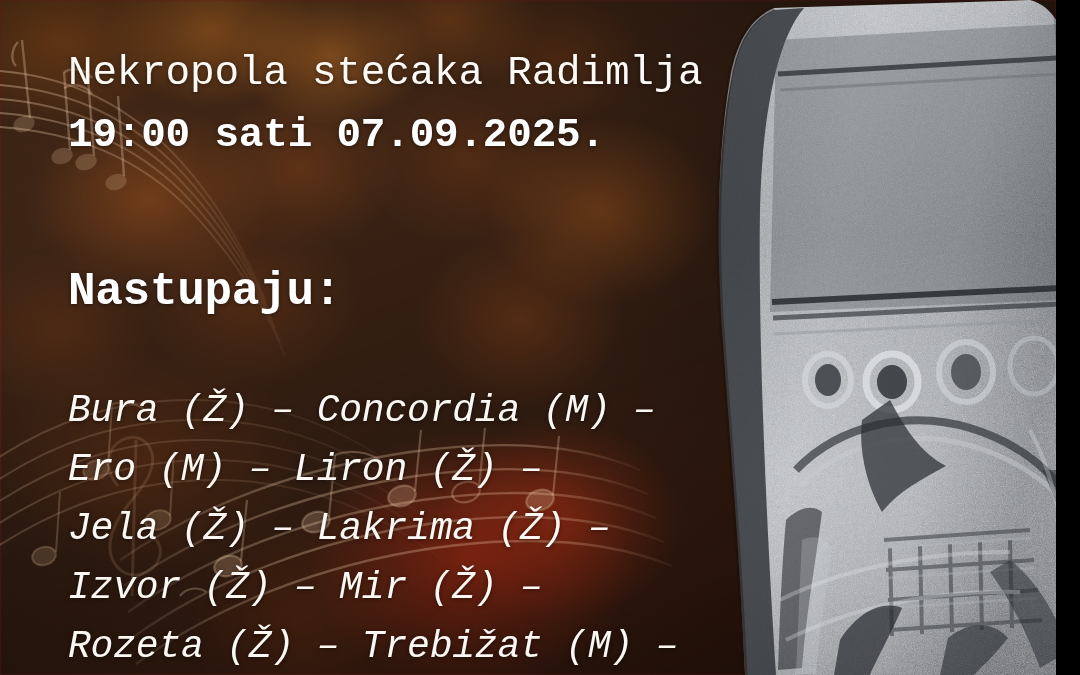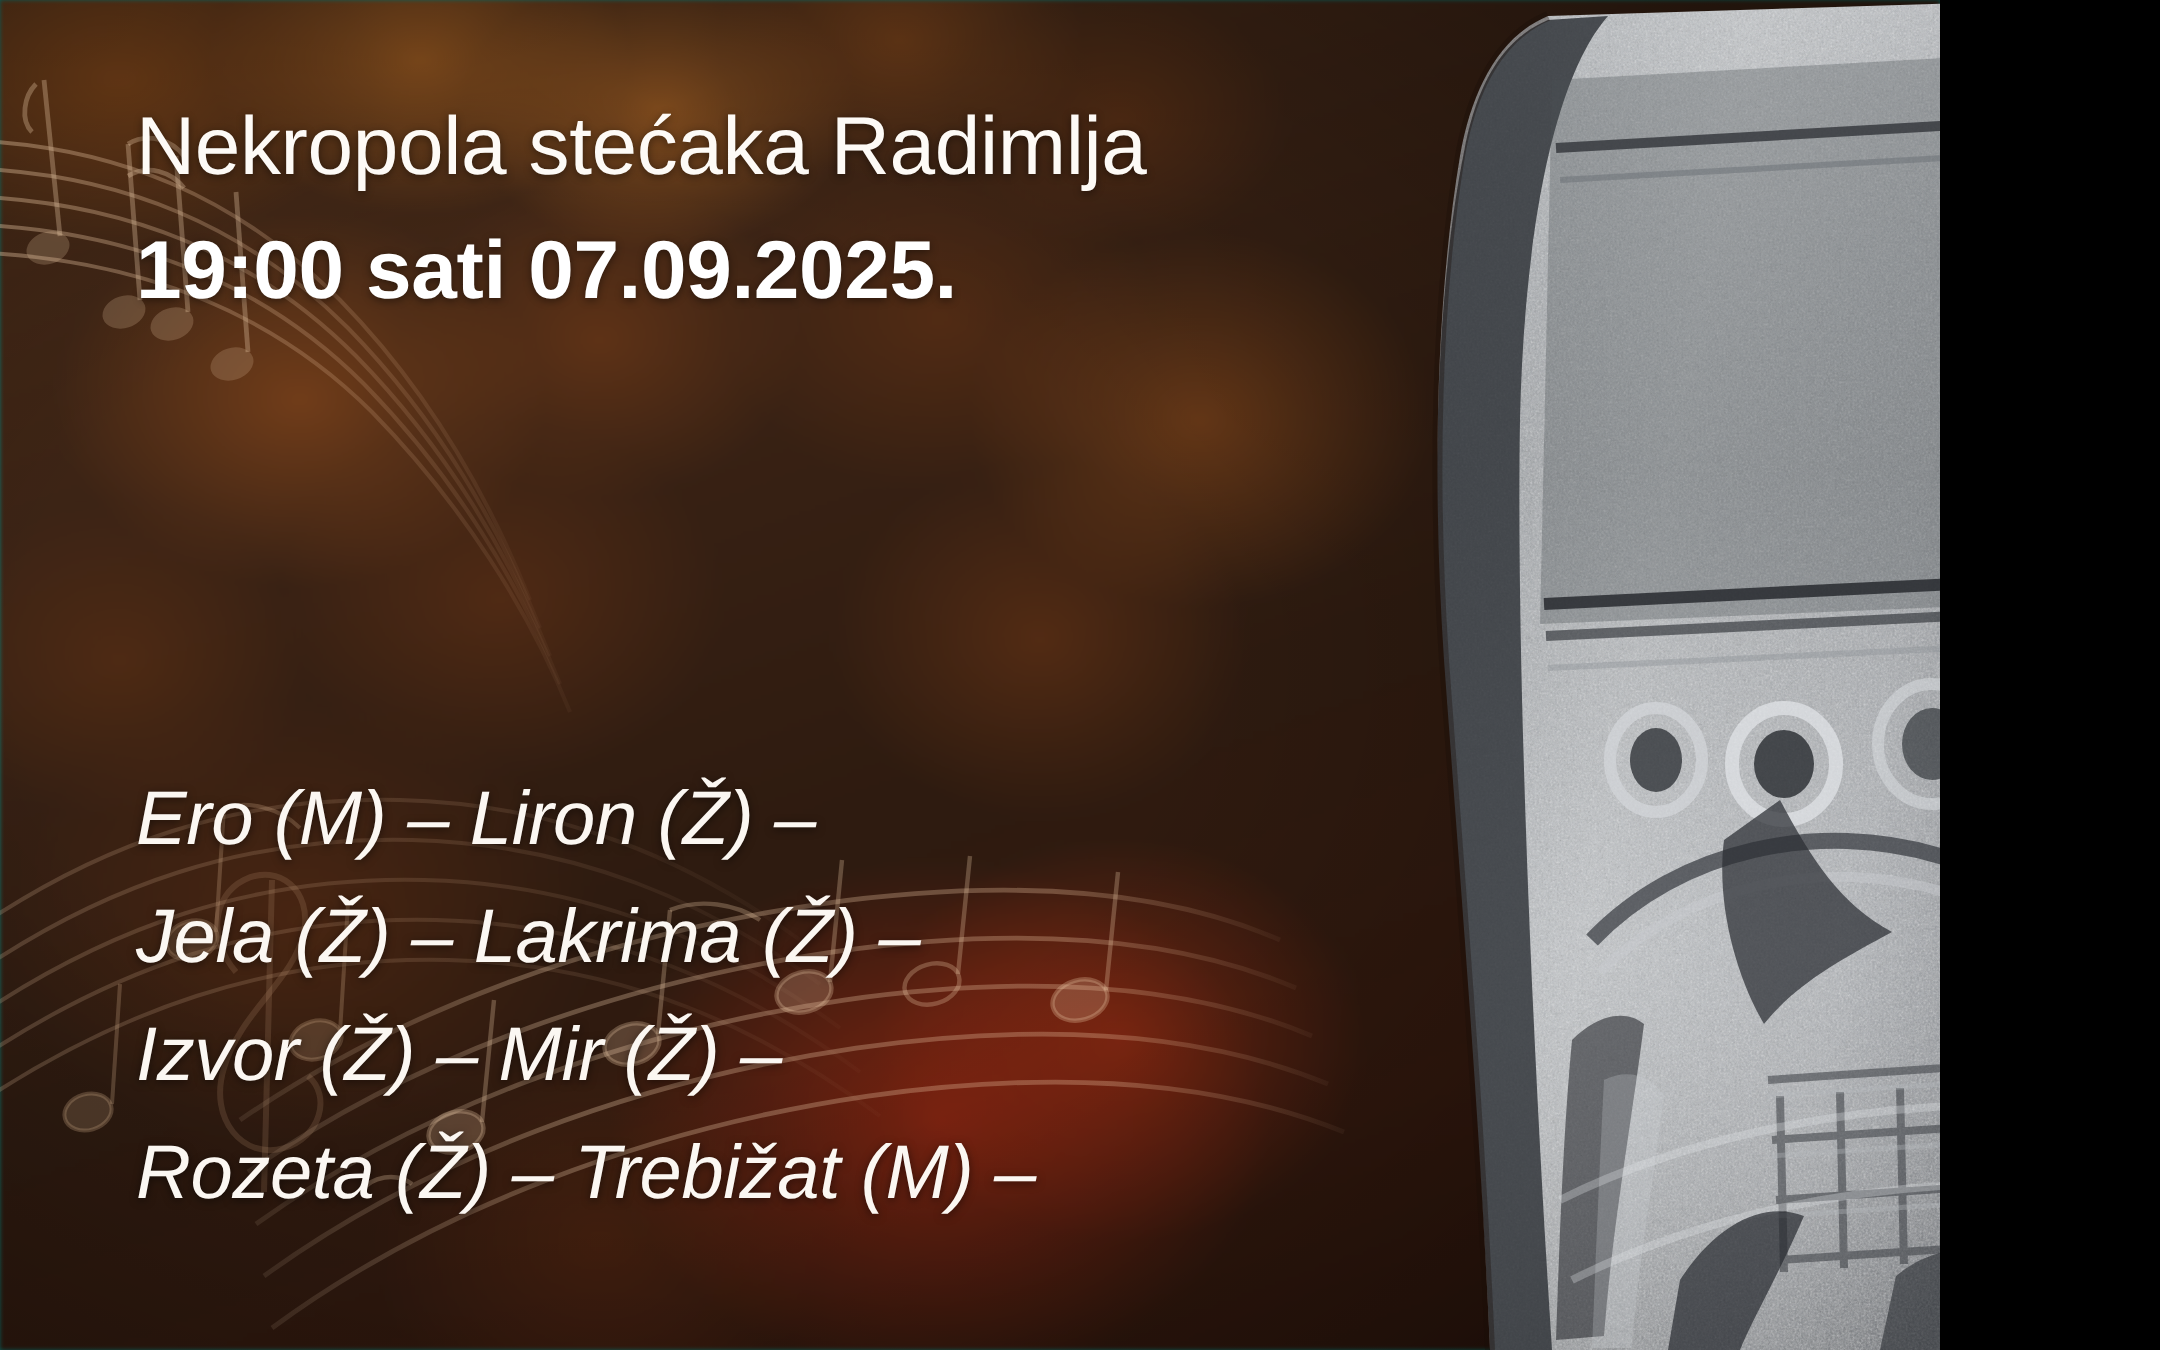--- a/index.html
+++ b/index.html
@@ -2,25 +2,25 @@
 <html><head>
 <meta charset="utf-8">
 <style>
   html, body {
     margin: 0;
     padding: 0;
     background: #000;
   }
   .poster {
     position: relative;
-    width: 970px;
+    width: 1056px;
     height: 675px;
     overflow: hidden;
-    font-family: Liberation Sans, sans-serif;
-    background: #0f766e;
+    font-family: Liberation Mono, monospace;
+    background: #7f1d1d;
   }
 
   
   .bg-base {
     position: absolute;
     inset: 0;
     background:
       radial-gradient(ellipse 180px 120px at 60px 40px,  rgba(150,80,25,.55), rgba(0,0,0,0) 70%),
       radial-gradient(ellipse 150px 110px at 210px 30px, rgba(190,110,35,.55), rgba(0,0,0,0) 70%),
       radial-gradient(ellipse 140px 100px at 330px 55px, rgba(205,120,40,.50), rgba(0,0,0,0) 70%),
@@ -335,22 +335,24 @@
       <path d="M155,675 C150,560 140,440 132,330 C126,240 128,150 140,78 C146,44 160,18 184,8" stroke="#1b0f08" stroke-width="5" fill="none" opacity="0.35"></path>
     </svg>
   </div>
 
   <div class="text-layer">
 
     <div class="line-title">Nekropola stećaka Radimlja</div>
 
     <div class="line-datetime">19:00 sati 07.09.2025.</div>
 
+    <div class="line-heading">Nastupaju:</div>
 
     <div class="performers">
+      <div class="performer-line">Bura (Ž) – Concordia (M) –</div>
       <div class="performer-line">Ero (M) – Liron (Ž) –</div>
       <div class="performer-line">Jela (Ž) – Lakrima (Ž) –</div>
       <div class="performer-line">Izvor (Ž) – Mir (Ž) –</div>
       <div class="performer-line">Rozeta (Ž) – Trebižat (M) –</div>
     </div>
 
   </div>
 </div>
 
 </body></html>

